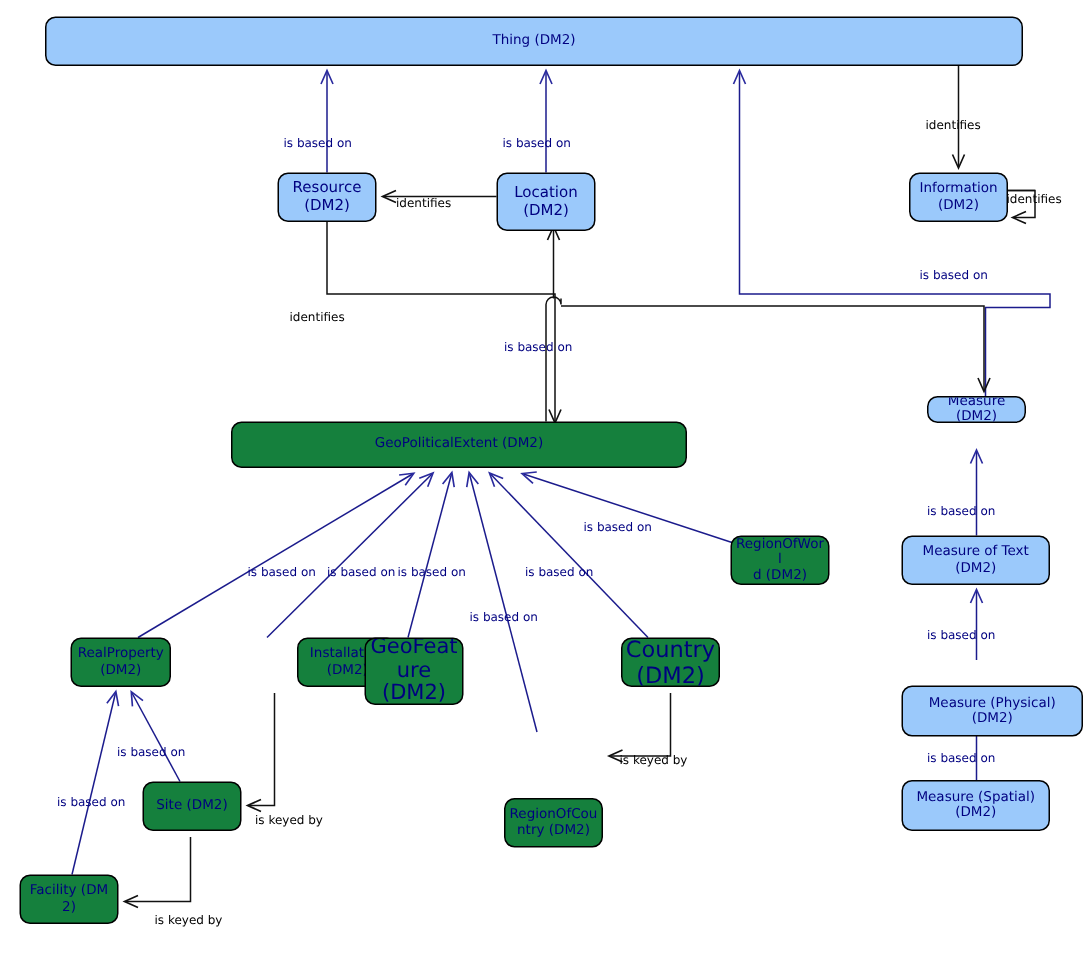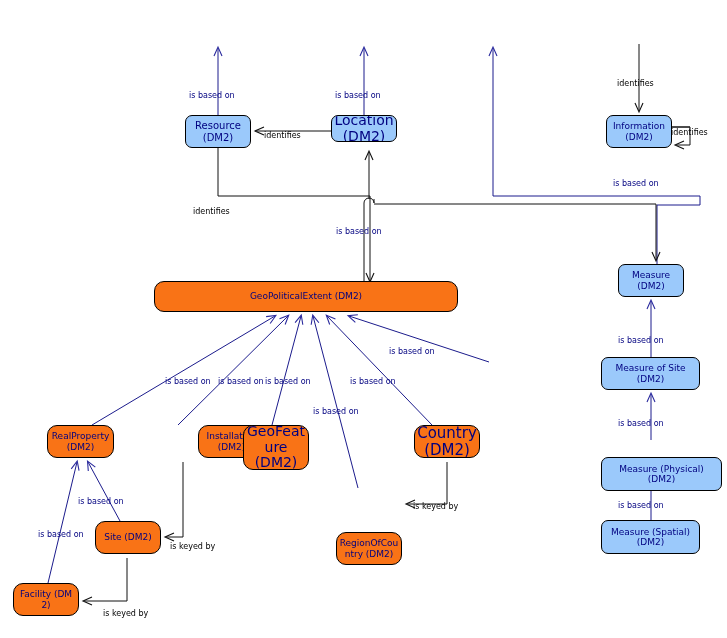--- a/index.html
+++ b/index.html
@@ -19,21 +19,21 @@
     text-align:center;
     line-height:1.12;
     overflow:hidden;
   }
   .node .lbl{
     display:block;width:100%;padding:0 2px;
     white-space:pre-line;
     word-break:break-all;
   }
   .blue{background:#9bc9fb;color:#000080;}
-  .orange{background:#f97316;color:#000080;border-radius:10px;}
+  .orange{background:#15803d;color:#000080;}
   .edge-label{
     position:absolute;
     color:#000080;
     white-space:nowrap;
     line-height:1;
     pointer-events:none;
   }
   .edge-label.black{color:#000000;}
 </style>
 </head>
@@ -94,60 +94,67 @@
       <path d="M374,204 L656,204 L656,260" marker-end="url(#ahOpenBlack)"></path>
 
       <path d="M183,462 L183,537 L166,537" marker-end="url(#ahOpenBlack)"></path>
 
       <path d="M127,558 L127,601 L84,601" marker-end="url(#ahOpenBlack)"></path>
 
       <path d="M447,462 L447,504 L407,504" marker-end="url(#ahOpenBlack)"></path>
     </g>
   </svg>
 
+  <div class="node blue" style="left:30px;top:11px;width:652px;height:33px;font-size:9px;">
+    <span class="lbl">Thing (DM2)</span>
+  </div>
 
   <div class="node blue" style="left:185px;top:115px;width:66px;height:33px;font-size:10px;">
     <span class="lbl">Resource
 (DM2)</span>
   </div>
 
-  <div class="node blue" style="left:331px;top:115px;width:66px;height:27px;font-size:14px;">
+  <div class="node blue" style="left:331px;top:115px;width:66px;height:39px;font-size:10px;">
     <span class="lbl">Location
 (DM2)</span>
   </div>
 
   <div class="node blue" style="left:606px;top:115px;width:66px;height:33px;font-size:9px;">
     <span class="lbl">Information
 (DM2)</span>
   </div>
 
-  <div class="node blue" style="left:618px;top:264px;width:66px;height:33px;font-size:9px;">
+  <div class="node blue" style="left:618px;top:264px;width:66px;height:18px;font-size:9px;">
     <span class="lbl">Measure
 (DM2)</span>
   </div>
 
   <div class="node blue" style="left:601px;top:357px;width:99px;height:33px;font-size:9px;">
-    <span class="lbl">Measure of Site
+    <span class="lbl">Measure of Text
 (DM2)</span>
   </div>
 
   <div class="node blue" style="left:601px;top:440px;width:121px;height:34px;font-size:9px;margin-top:17px;">
     <span class="lbl">Measure (Physical)
 (DM2)</span>
   </div>
 
   <div class="node blue" style="left:601px;top:520px;width:99px;height:34px;font-size:9px;">
     <span class="lbl">Measure (Spatial)
 (DM2)</span>
   </div>
 
   <div class="node orange" style="left:154px;top:281px;width:304px;height:31px;font-size:9px;">
     <span class="lbl">GeoPoliticalExtent (DM2)</span>
   </div>
 
+  <div class="node orange" style="left:487px;top:357px;width:66px;height:33px;font-size:9px;">
+    <span class="lbl">RegionOfWorl
+d (DM2)</span>
+  </div>
 
   <div class="node orange" style="left:47px;top:425px;width:67px;height:33px;font-size:9px;">
     <span class="lbl">RealProperty
 (DM2)</span>
   </div>
 
   <div class="node orange" style="left:150px;top:425px;width:67px;height:33px;font-size:9px;margin-left:48px;">
     <span class="lbl">Installation
 (DM2)</span>
   </div>

